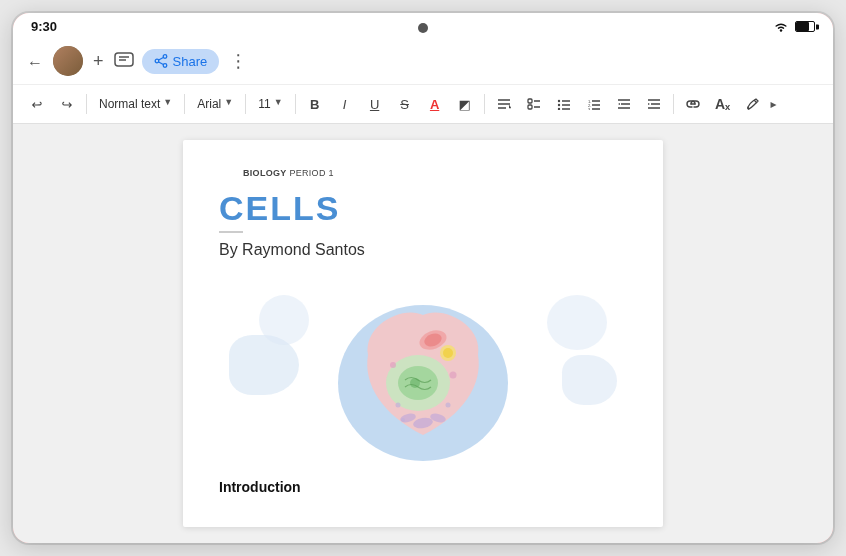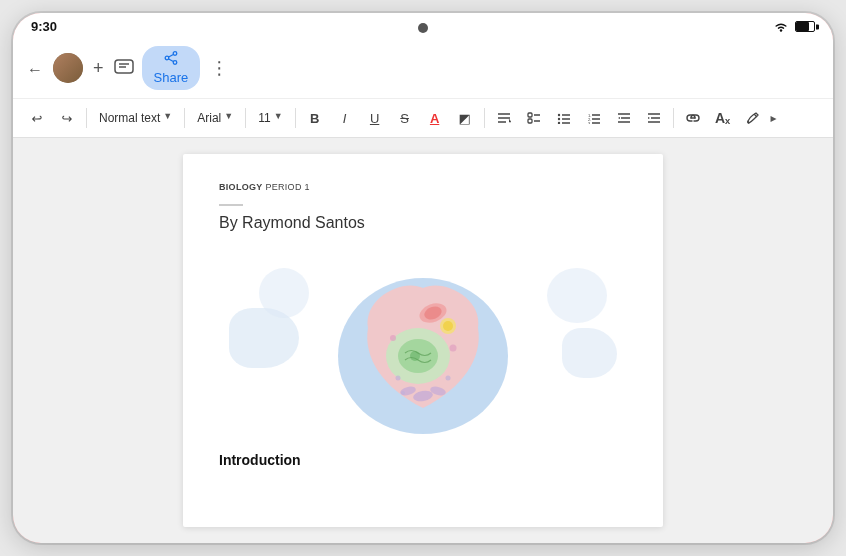--- a/index.html
+++ b/index.html
@@ -12,21 +12,21 @@
       align-items: center;
       justify-content: center;
       font-family: 'Arial', sans-serif;
       overflow: hidden;
     }
 
     .tablet-frame {
       width: 820px;
       height: 530px;
       background: #fca5a5;
-      border-radius: 28px;
+      border-radius: 16px;
       box-shadow: 0 4px 24px rgba(0,0,0,0.18), 0 0 0 2px #d0d0d0;
       overflow: hidden;
       display: flex;
       flex-direction: column;
       position: relative;
     }
 
     .camera-notch {
       position: absolute;
       top: 10px;
@@ -154,21 +154,20 @@
       align-items: center;
       gap: 5px;
       background: #c2d9f8;
       color: #1a73e8;
       border: none;
       border-radius: 16px;
       padding: 5px 12px;
       font-size: 13px;
       font-weight: 500;
       cursor: pointer;
-      flex-direction: column;
     }
 
     .more-btn {
       font-size: 18px;
       color: #555;
       cursor: pointer;
       padding: 2px;
     }
 
     
@@ -240,20 +239,21 @@
       padding: 28px 36px 20px 36px;
       position: relative;
       overflow: hidden;
     }
 
     .doc-meta {
       font-size: 9px;
       color: #444;
       letter-spacing: 0.3px;
       margin-bottom: 12px;
+      margin-left: 24px;
     }
 
     .doc-meta-subject {
       font-weight: 700;
     }
 
     .doc-meta-line {
       display: block;
     }
 
@@ -532,20 +532,21 @@
 
   <div class="doc-area">
     <div class="doc-page">
 
       <div class="doc-meta">
         <span class="doc-meta-line">
           <span class="doc-meta-subject fw-bold">BIOLOGY</span><span> PERIOD 1</span>
         </span>
       </div>
 
+      <div class="doc-heading-cells">CELLS</div>
 
 
       <div class="doc-divider"></div>
 
       <div class="doc-author">By Raymond Santos</div>
 
       <div class="illustration-area">
 
         <div class="blob blob-1"></div>
         <div class="blob blob-2"></div>

